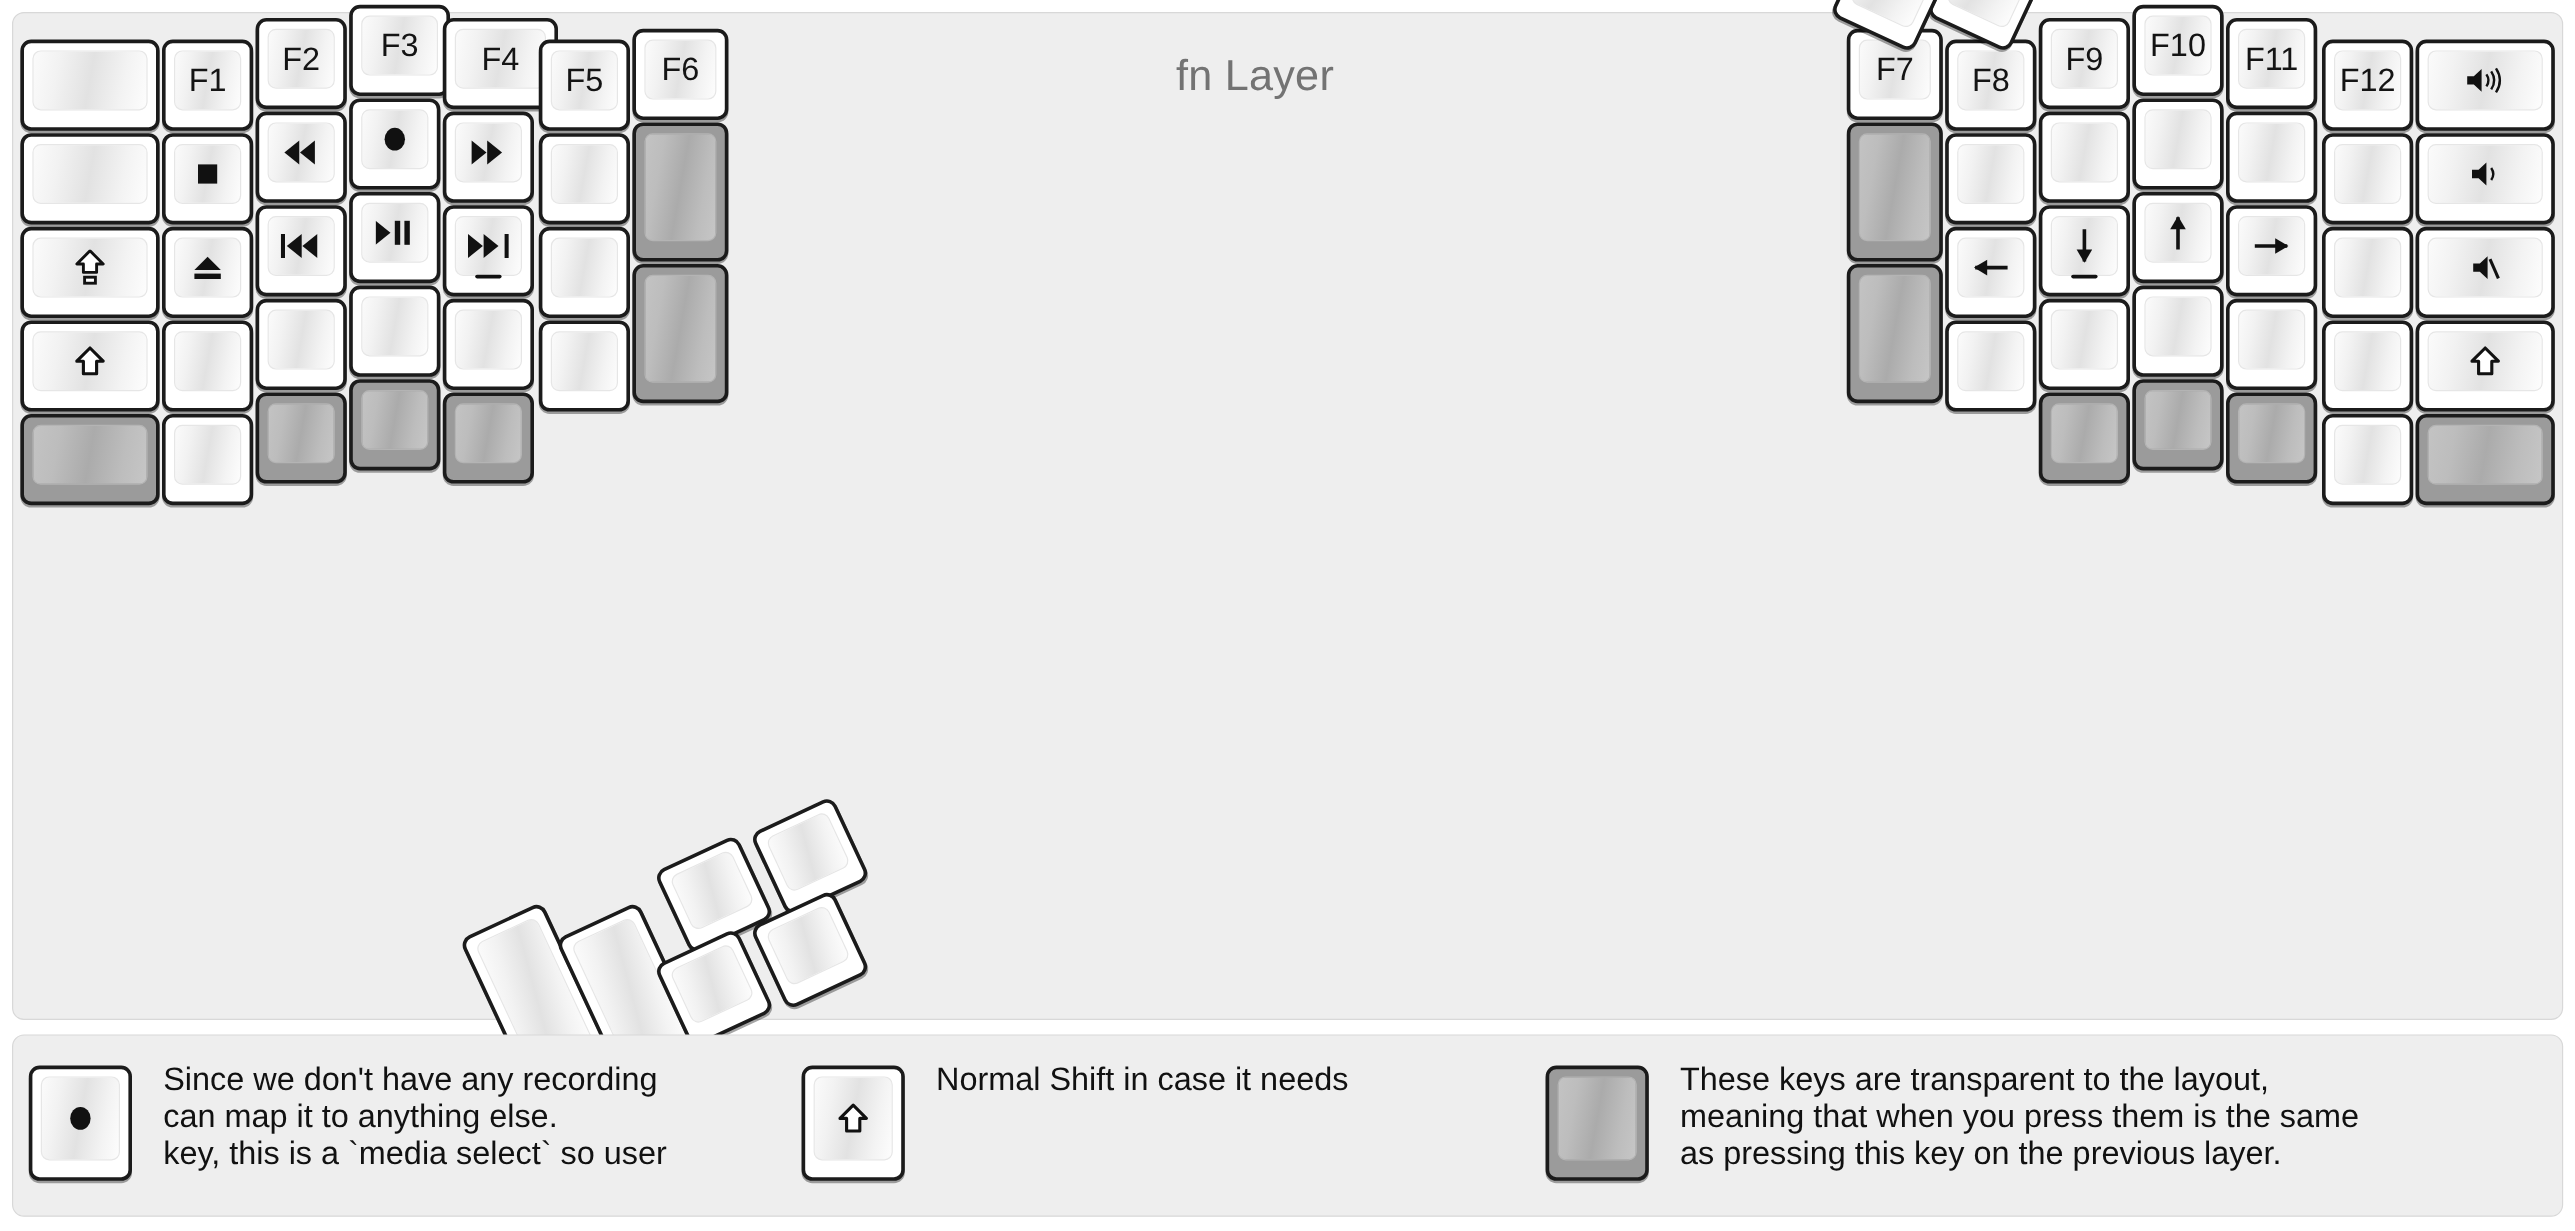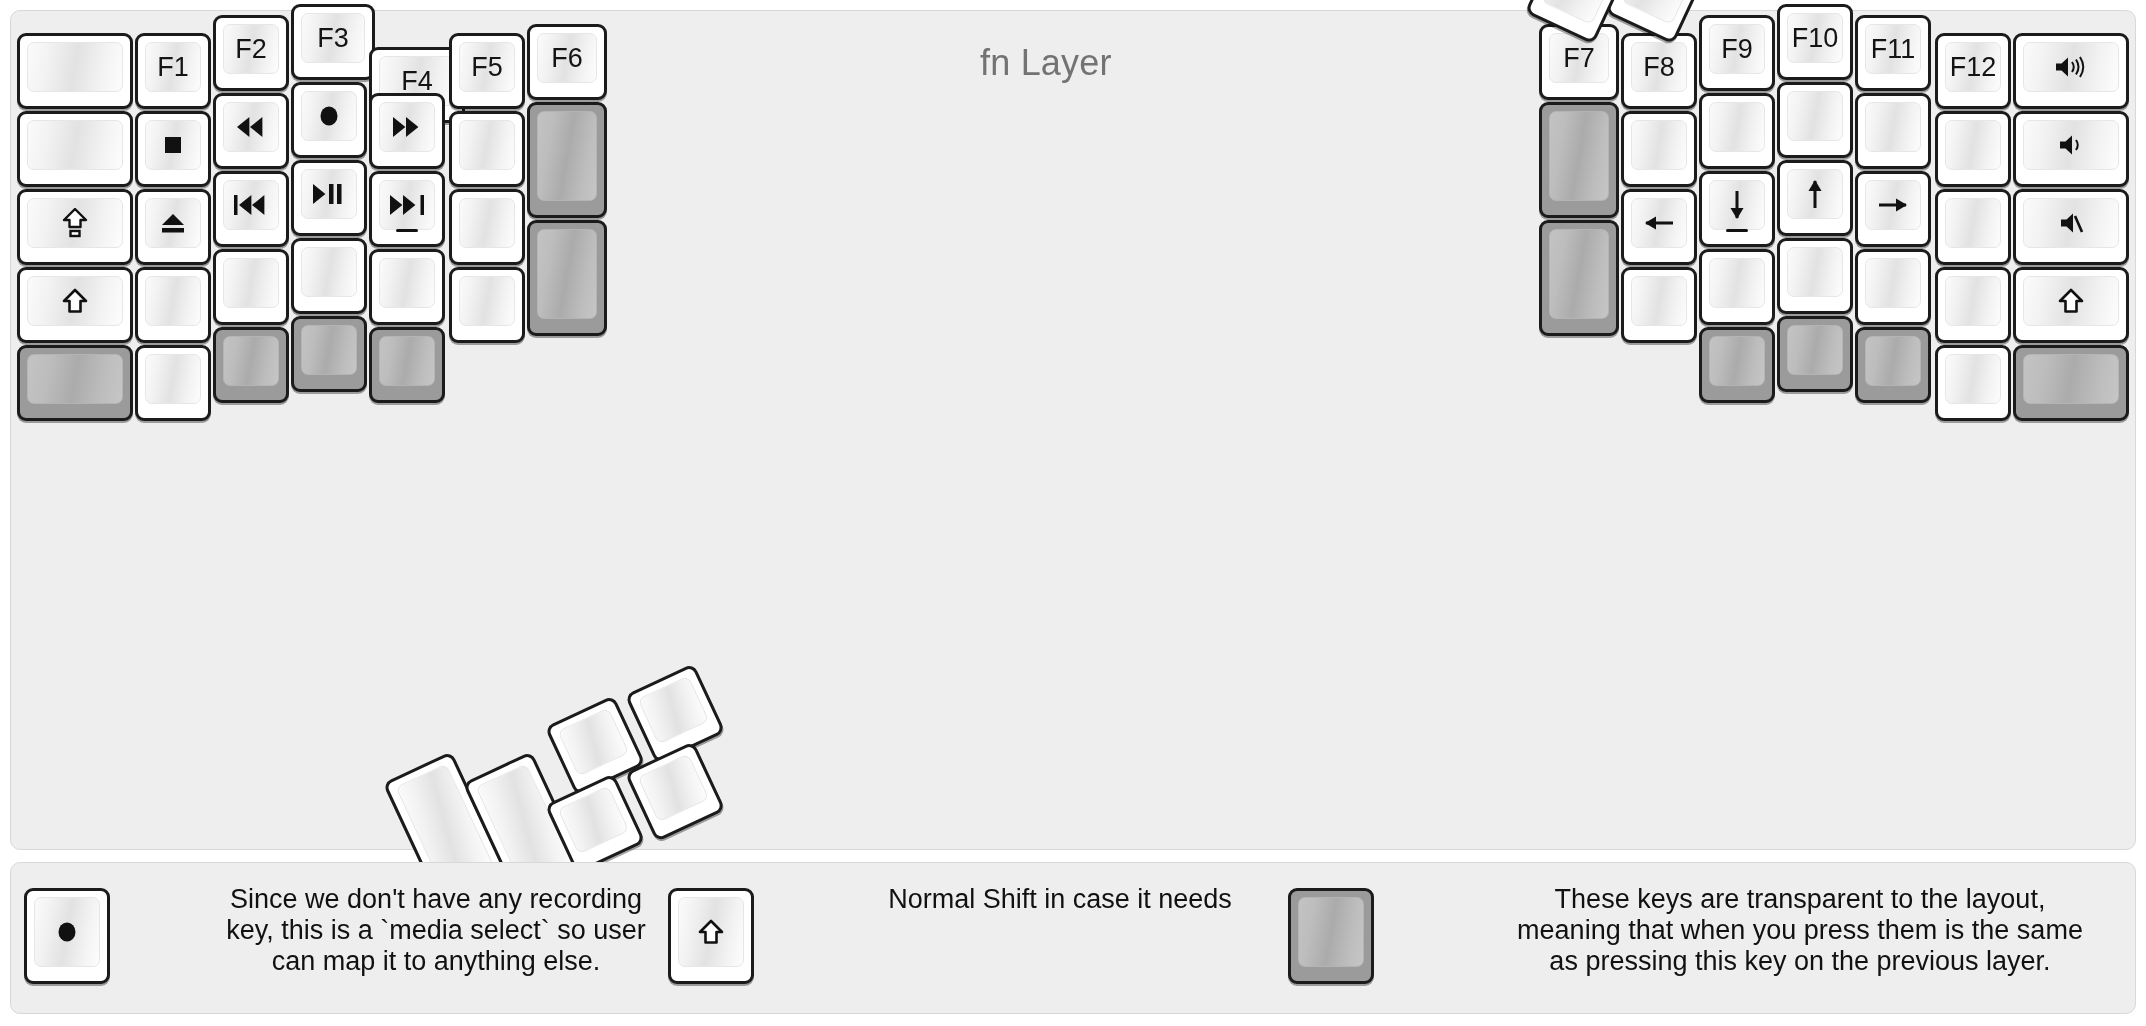--- a/index.html
+++ b/index.html
@@ -68,21 +68,21 @@
 
   
   .legend-entry{position:absolute;top:0;height:152px;}
   .legend-key{
     position:absolute;left:0;top:26px;width:86px;height:96px;
   }
   .legend-text{
     position:absolute;left:112px;top:22px;width:520px;
     font-size:27px;line-height:1.15;color:#111;
   }
-  .legend-text .ln{display:block;white-space:nowrap;text-align:center;}
+  .legend-text .ln{display:block;white-space:nowrap;}
 </style>
 </head>
 <body>
 
 <div id="root">
 
   <div class="panel" id="board-panel"></div>
 
   <div id="title">fn Layer</div>
 
@@ -185,21 +185,21 @@
             <rect x="24" y="1" width="4.5" height="20"></rect>
           </svg>
         </div>
       </div>
       <div class="key" style="left: 291px; top: 238px; width: 76px; height: 76px;">
         <div class="cap"></div>
       </div>
       <div class="key trans" style="left: 291px; top: 316px; width: 76px; height: 76px;">
         <div class="cap"></div>
       </div>
-      <div class="key" style="left: 369px; top: 15px; width: 96px; height: 76px; margin-top: 32px;">
+      <div class="key" style="left: 369px; top: 15px; width: 96px; height: 76px;">
         <div class="cap">
           <span class="legend">F4</span>
         </div>
       </div>
       <div class="key" style="left: 369px; top: 93px; width: 76px; height: 76px;">
         <div class="cap">
           <svg width="30" height="22" viewBox="0 0 30 22" fill="#111">
             <polygon points="1,1 1,21 13.4,11"></polygon>
             <polygon points="14,1 14,21 26.4,11"></polygon>
           </svg>
@@ -427,22 +427,22 @@
       <div class="legend-entry" style="left: 24px; top: 862px; width: 720px;">
         <div class="key legend-key" style="left: 0px; top: 26px; width: 86px; height: 96px; position: absolute;">
           <div class="cap">
             <svg width="26" height="26" viewBox="0 0 26 26" fill="#111">
               <ellipse cx="13" cy="13" rx="8.5" ry="9.5"></ellipse>
             </svg>
           </div>
         </div>
         <div class="legend-text" style="width: 600px;">
           <span class="ln">Since we don't have any recording</span>
+          <span class="ln">can map it to anything else.</span>
           <span class="ln">key, this is a `media select` so user</span>
-          <span class="ln">can map it to anything else.</span>
         </div>
       </div>
       <div class="legend-entry" style="left: 668px; top: 862px; width: 680px;">
         <div class="key legend-key" style="left: 0px; top: 26px; width: 86px; height: 96px; position: absolute;">
           <div class="cap">
             <svg width="26" height="26" viewBox="0 0 26 26" fill="#111">
               <path d="M13 2 L24 13 L18.5 13 L18.5 23.5 L7.5 23.5 L7.5 13 L2 13 Z" fill="#fff" stroke="#111" stroke-width="2.6" stroke-linejoin="round"></path>
             </svg>
           </div>
         </div>

